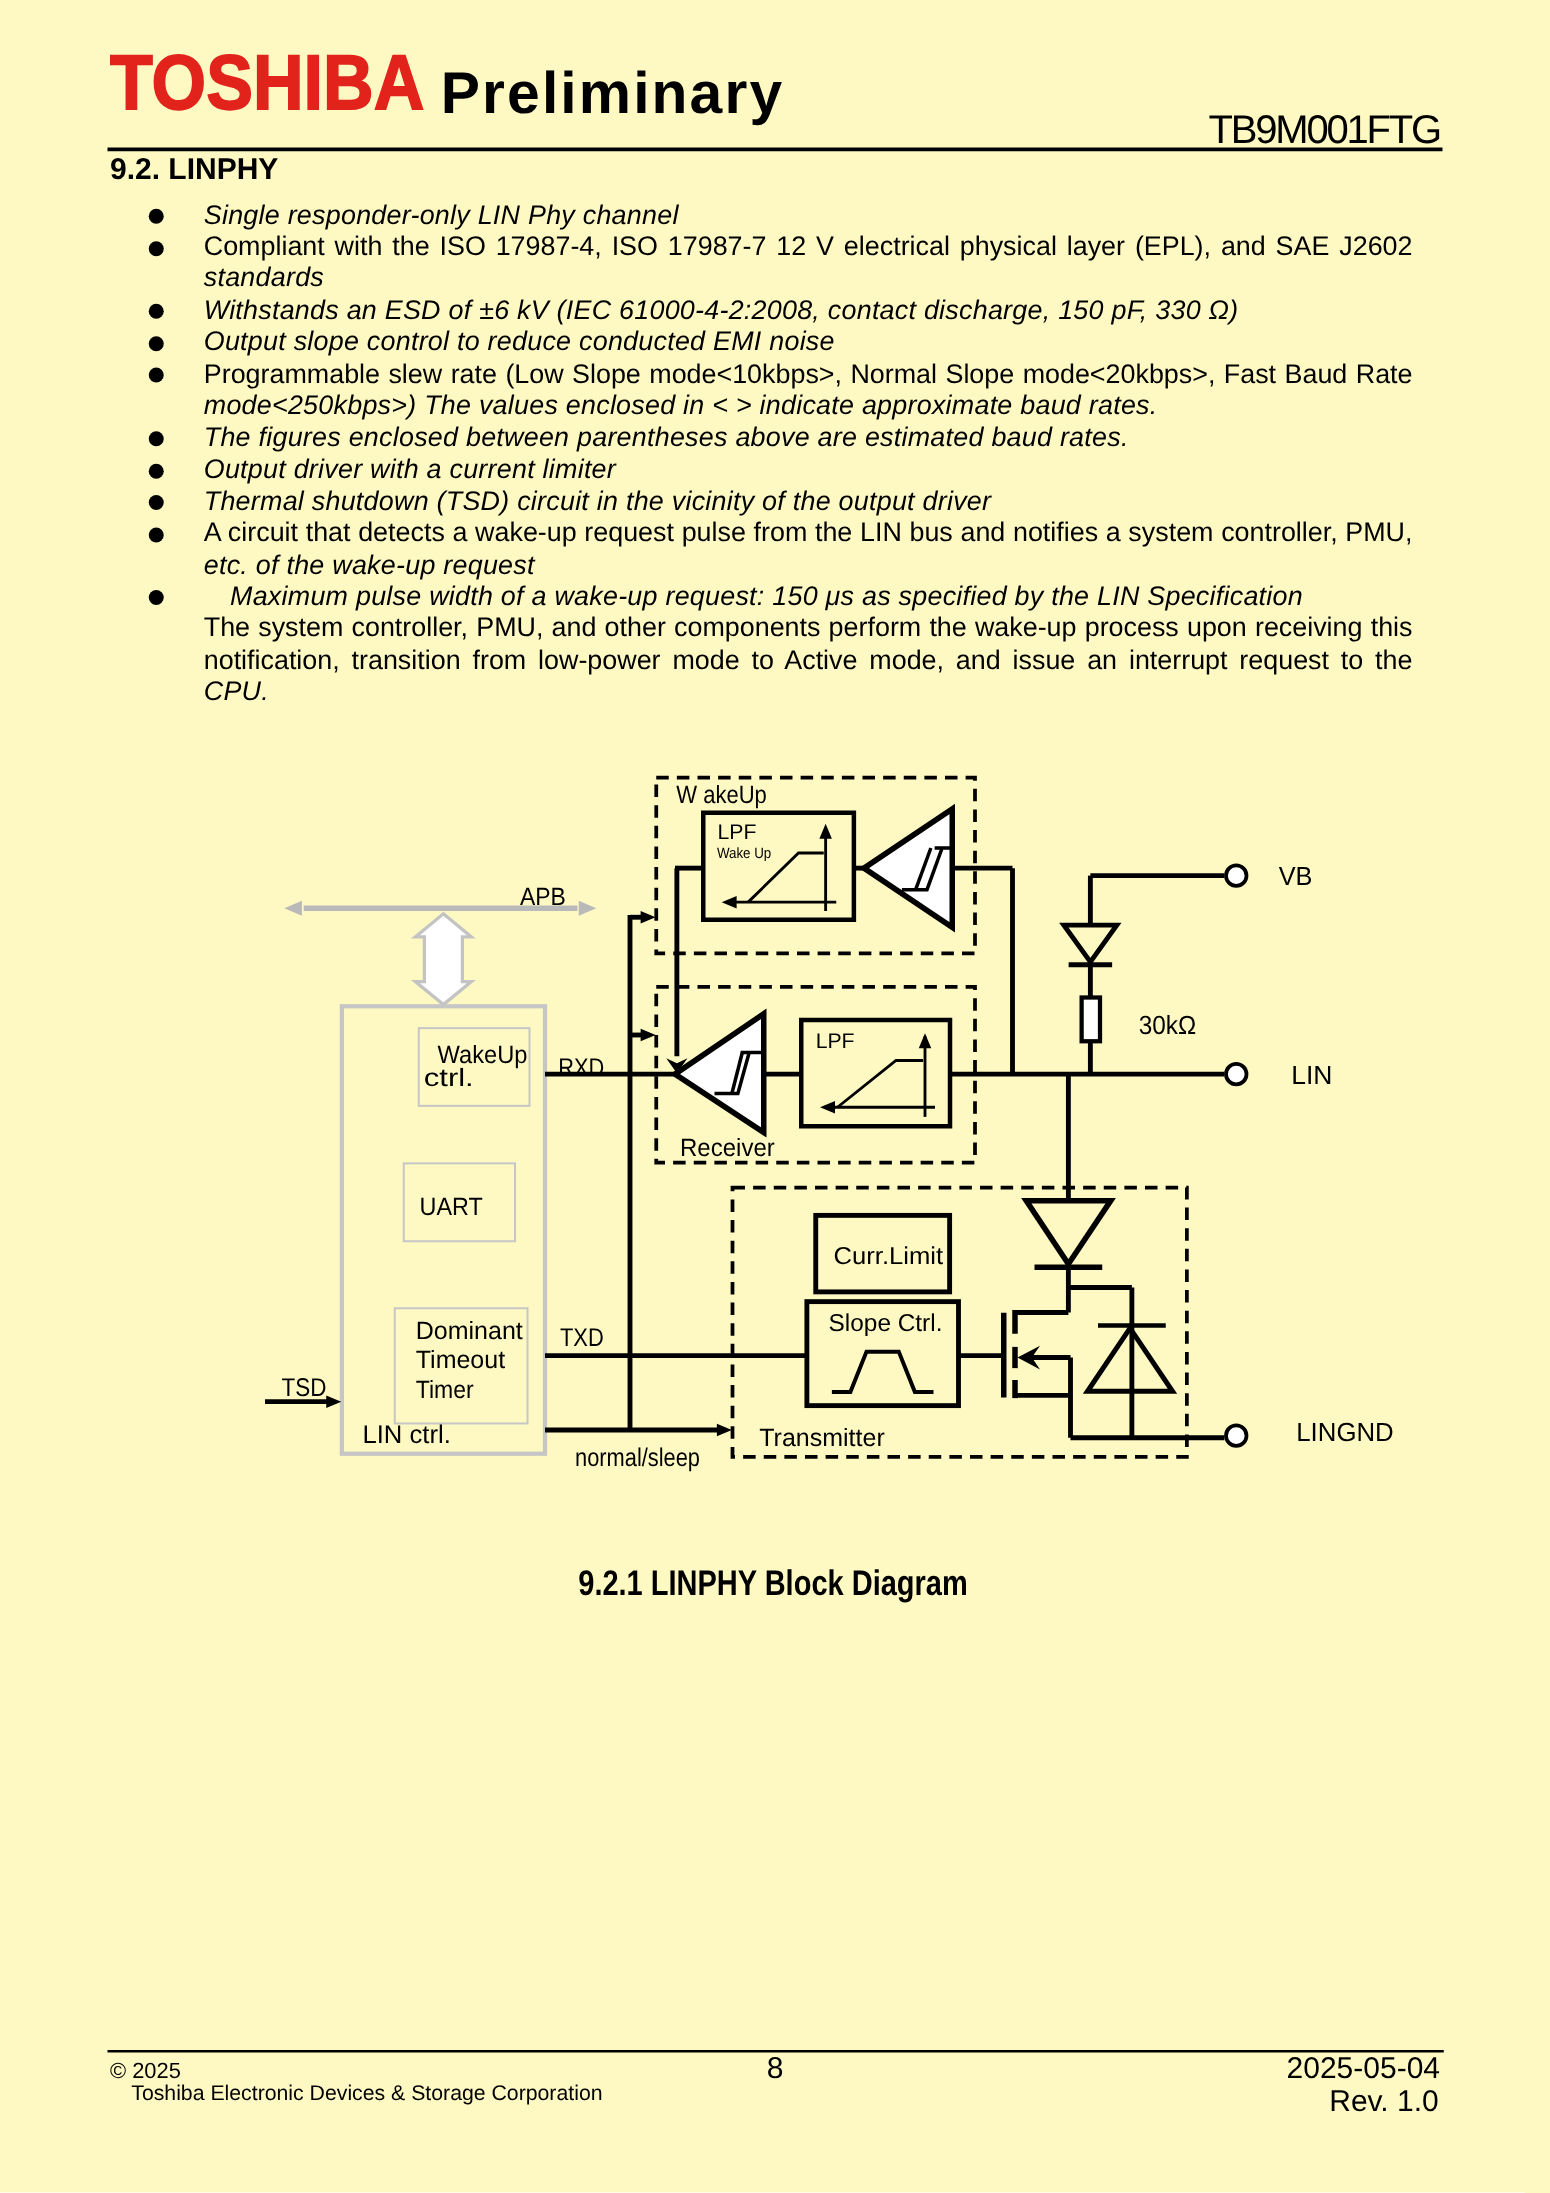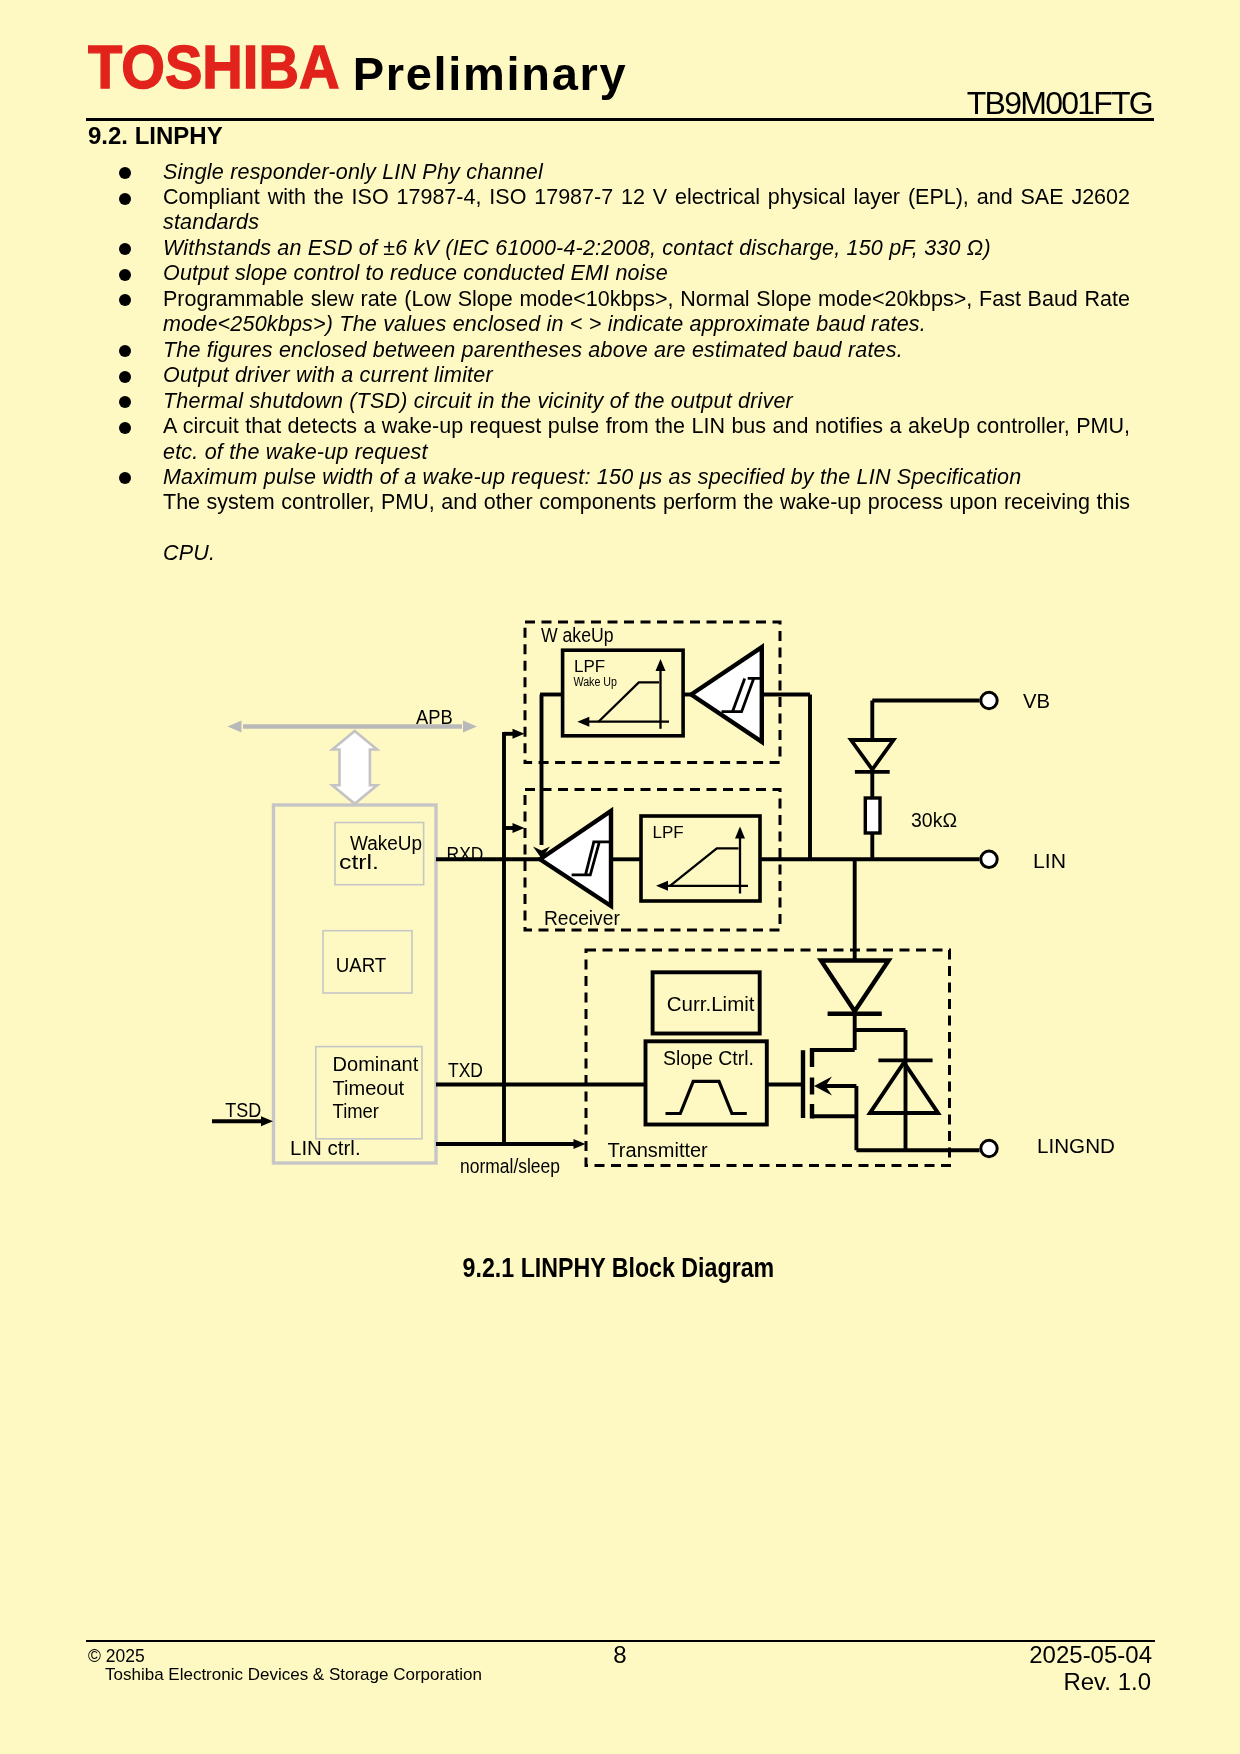--- a/index.html
+++ b/index.html
@@ -35,25 +35,26 @@
   <div class="dot" style="top:294.3px;"></div>
     <div class="tj" style="top:286.8px;">Programmable slew rate (Low Slope mode&lt;10kbps&gt;, Normal Slope mode&lt;20kbps&gt;, Fast Baud Rate</div>
   <div class="tl" style="top:312.2px;">mode&lt;250kbps&gt;) The values enclosed in &lt; &gt; indicate approximate baud rates.</div>
   <div class="dot" style="top:345.2px;"></div>
     <div class="tl" style="top:337.7px;">The figures enclosed between parentheses above are estimated baud rates.</div>
   <div class="dot" style="top:370.6px;"></div>
     <div class="tl" style="top:363.1px;">Output driver with a current limiter</div>
   <div class="dot" style="top:396.1px;"></div>
     <div class="tl" style="top:388.6px;">Thermal shutdown (TSD) circuit in the vicinity of the output driver</div>
   <div class="dot" style="top:421.5px;"></div>
-    <div class="tj" style="top:414.0px;">A circuit that detects a wake-up request pulse from the LIN bus and notifies a akeUp controller, PMU,</div>
+    <div class="tj" style="top:414.0px;">A circuit that detects a wake-up request pulse from the LIN bus and notifies a system controller, PMU,</div>
   <div class="tl" style="top:439.5px;">etc. of the wake-up request</div>
   <div class="dot" style="top:472.4px;"></div>
-    <div class="tl" style="top:464.9px;">Maximum pulse width of a wake-up request: 150 μs as specified by the LIN Specification</div>
+    <div class="tl" style="top:464.9px;margin-left:21px;">Maximum pulse width of a wake-up request: 150 μs as specified by the LIN Specification</div>
   <div class="tj" style="top:490.4px;">The system controller, PMU, and other components perform the wake-up process upon receiving this</div>
+  <div class="tj" style="top:515.8px;">notification, transition from low-power mode to Active mode, and issue an interrupt request to the</div>
   <div class="tl" style="top:541.3px;text-align:center;">CPU.</div>
 
   <svg class="abs" style="left:0;top:0;" width="1240" height="1754" viewBox="0 0 1240 1754" fill="none" stroke-linecap="butt" font-family="Liberation Sans, sans-serif">
 
     <g stroke="#b9b9b9" fill="#b9b9b9">
       <line x1="243" y1="726.6" x2="462" y2="726.6" stroke-width="4.5"></line>
       <path d="M227.5 726.6 L241.5 720.6 L241.5 732.6 Z" stroke="none"></path>
       <path d="M477 726.6 L463 720.6 L463 732.6 Z" stroke="none"></path>
     </g>
 

